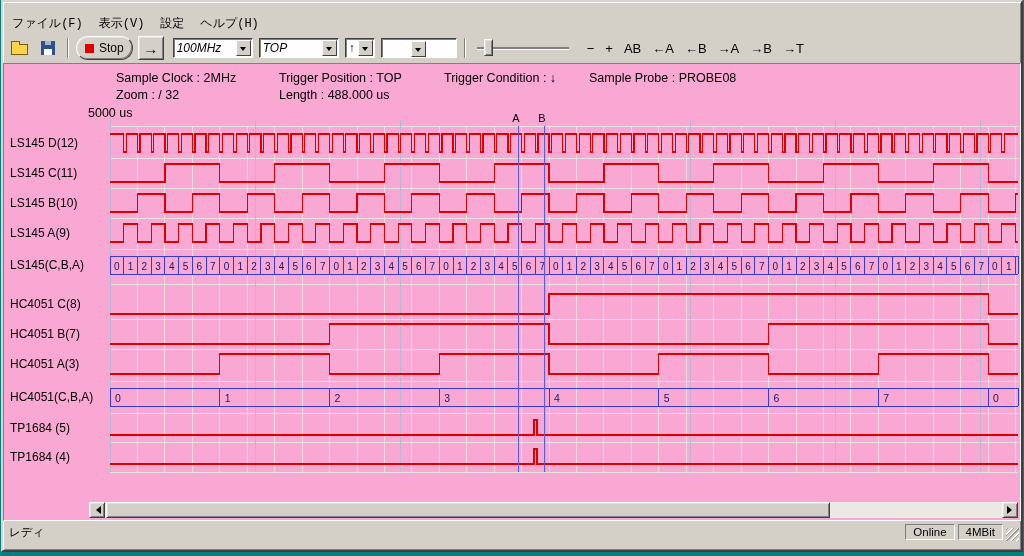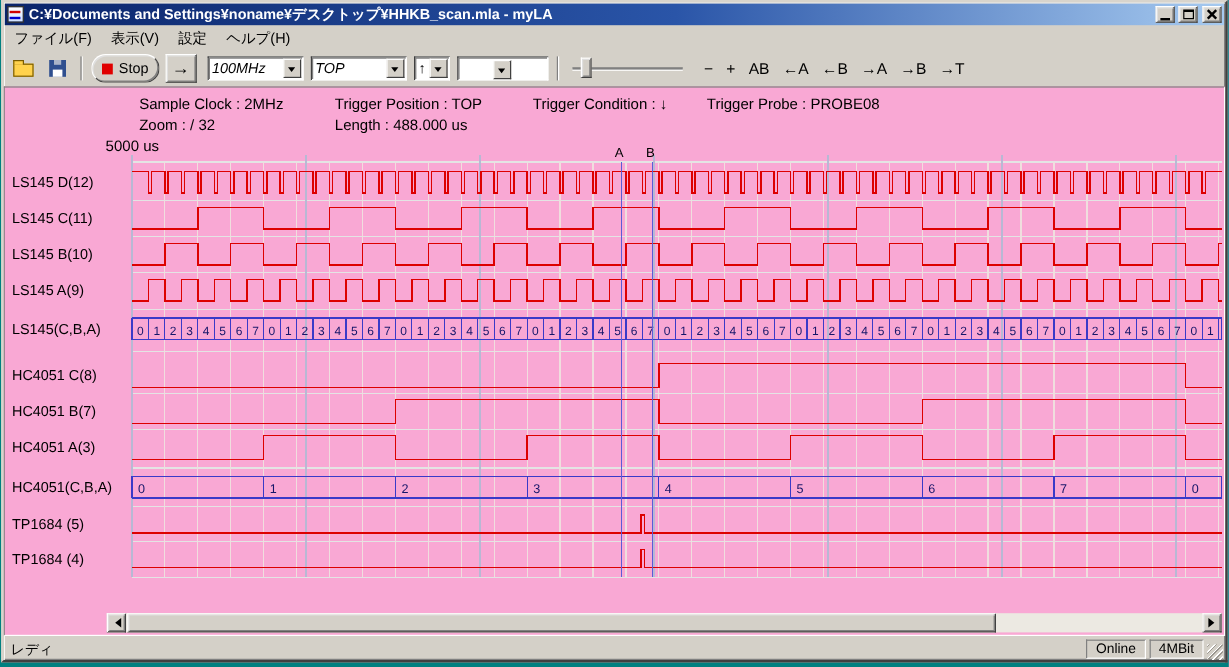--- a/index.html
+++ b/index.html
@@ -32,21 +32,21 @@
     display: flex; align-items: center; justify-content: center;
   }
   .tb-btn.close { margin-left: 2px; }
   .g-min { width: 8px; height: 2px; background: #000; margin-top: 7px; }
   .g-max { width: 9px; height: 8px; border: 1px solid #000; border-top-width: 2px; }
   .g-close { position: relative; width: 10px; height: 10px; }
   .g-close::before, .g-close::after { content:""; position:absolute; left:0; top:4px; width:10px; height:2px; background:#000; }
   .g-close::before { transform: rotate(45deg); }
   .g-close::after  { transform: rotate(-45deg); }
   
-  .menubar { height: 19px; margin-top: 2px; display: flex; align-items: center; font-size: 12px; padding-left: 1px; }
+  .menubar { height: 19px; margin-top: 12px; display: flex; align-items: center; font-size: 12px; padding-left: 1px; font-family: Liberation Mono, monospace; }
   .menu-item { padding: 2px 8px 3px; }
   
   .toolbar { height: 30px; display: flex; align-items: center; padding: 0 4px; gap: 5px; }
   .tool-icon-btn { width: 24px; height: 24px; display: flex; align-items: center; justify-content: center; }
   .folder-icon { position: relative; width: 17px; height: 11px; background: #ffd24d; border: 1px solid #7a5c00; margin-top: 3px; }
   .folder-icon::before { content:""; position:absolute; top:-4px; left:-1px; width:7px; height:3px; background:#ffd24d; border:1px solid #7a5c00; border-bottom:none; }
   .floppy-icon { position: relative; width: 14px; height: 14px; background: #2f4f8f; }
   .floppy-icon::before { content:""; position:absolute; bottom:0; left:3px; width:8px; height:6px; background:#fff; }
   .floppy-icon::after  { content:""; position:absolute; top:0; left:4px; width:6px; height:4px; background:#aab4c8; }
   .tsep { width: 0; height: 20px; border-left: 1px solid #808080; border-right: 1px solid #fff; margin: 0 2px; }
@@ -110,33 +110,20 @@
   .sb-spacer { flex: 1; }
   .sb-panel { border: 1px solid; border-color: #808080 #fff #fff #808080; padding: 1px 7px; }
   .grip { width: 13px; height: 13px; align-self: flex-end;
     background: repeating-linear-gradient(135deg, #ffffff 0 1px, #9a968e 1px 2px, transparent 2px 4px); }
 </style>
 </head>
 <body>
 
 <div id="window">
 
-  <div class="titlebar">
-    <div class="title-icon"></div>
-    <div class="title-text">C:¥Documents and Settings¥noname¥デスクトップ¥HHKB_scan.mla - myLA</div>
-    <div class="tb-btn">
-        <div class="g-min"></div>
-      </div>
-    <div class="tb-btn">
-        <div class="g-max"></div>
-      </div>
-    <div class="tb-btn close">
-        <div class="g-close"></div>
-      </div>
-  </div>
 
   <div class="menubar" id="menubar">
       <div class="menu-item">ファイル(F)</div>
       <div class="menu-item">表示(V)</div>
       <div class="menu-item">設定</div>
       <div class="menu-item">ヘルプ(H)</div>
     </div>
 
   <div class="toolbar">
     <div class="tool-icon-btn">
@@ -191,21 +178,21 @@
         <button class="nav-btn">→A</button>
         <button class="nav-btn">→B</button>
         <button class="nav-btn">→T</button>
       </div>
   </div>
 
   <div class="client">
     <div class="info" style="left:112px; top:7px">Sample Clock : 2MHz</div>
     <div class="info" style="left:275px; top:7px">Trigger Position : TOP</div>
     <div class="info" style="left:440px; top:7px">Trigger Condition : ↓</div>
-    <div class="info" style="left:585px; top:7px">Trigger Probe : PROBE08</div>
+    <div class="info" style="left:585px; top:7px">Sample Probe : PROBE08</div>
     <div class="info" style="left:112px; top:24px">Zoom : /  32</div>
     <div class="info" style="left:275px; top:24px">Length : 488.000 us</div>
     <div class="info" style="left:84px;  top:42px">5000 us</div>
 
     <svg id="wave-svg" width="1018" height="436">
         <line x1="106" y1="62" x2="1014" y2="62" stroke="#e4e4e4" stroke-width="1" shape-rendering="crispEdges"></line>
         <line x1="106" y1="94" x2="1014" y2="94" stroke="#e4e4e4" stroke-width="1" shape-rendering="crispEdges"></line>
         <line x1="106" y1="124" x2="1014" y2="124" stroke="#e4e4e4" stroke-width="1" shape-rendering="crispEdges"></line>
         <line x1="106" y1="154" x2="1014" y2="154" stroke="#e4e4e4" stroke-width="1" shape-rendering="crispEdges"></line>
         <line x1="106" y1="185" x2="1014" y2="185" stroke="#e4e4e4" stroke-width="1" shape-rendering="crispEdges"></line>

